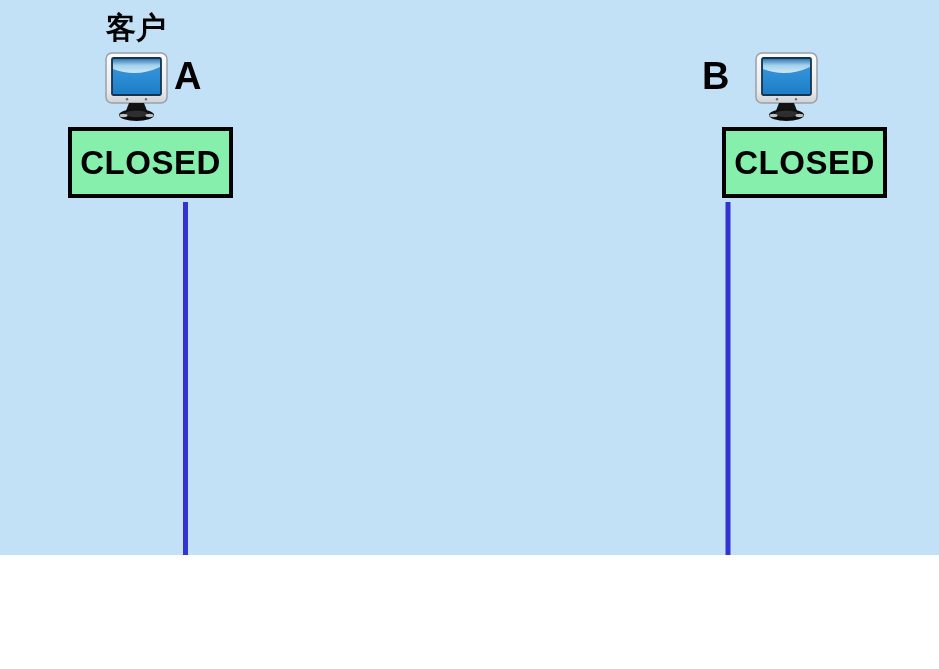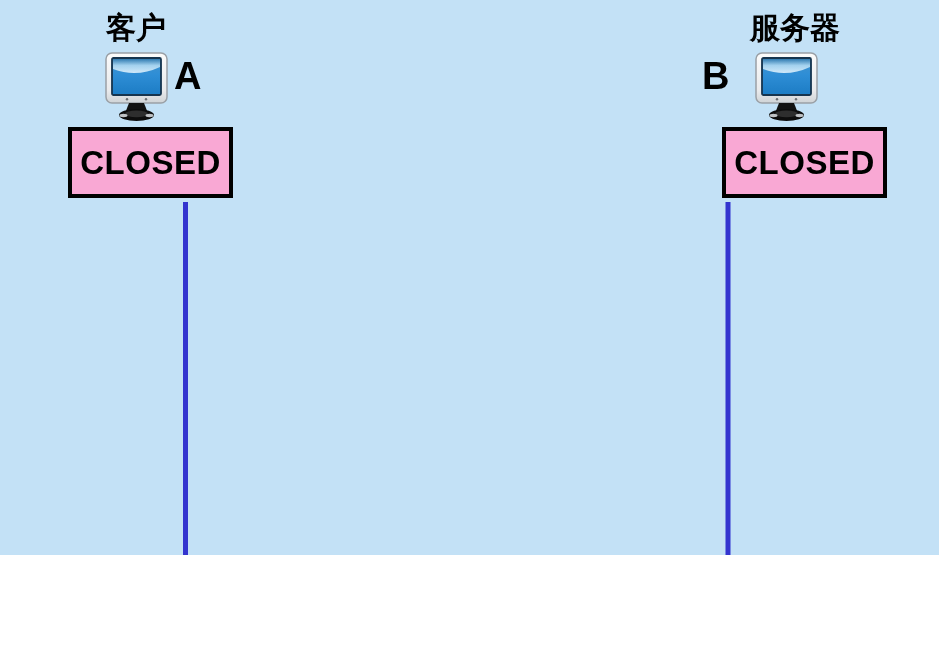--- a/index.html
+++ b/index.html
@@ -32,21 +32,21 @@
   .monitor-icon {
     position: absolute;
     width: 63px;
     height: 70px;
   }
   .state-box {
     position: absolute;
     width: 165px;
     height: 71px;
     box-sizing: border-box;
-    background: #f9a8d4;
+    background: #86efac;
     border: 4px solid #000;
     display: flex;
     align-items: center;
     justify-content: center;
     font-size: 33px;
     font-weight: bold;
     letter-spacing: 0.5px;
   }
   .arrows-overlay {
     position: absolute;
@@ -112,21 +112,20 @@
     <ellipse cx="18.5" cy="63.5" rx="4" ry="1.7" fill="#dfe3e6" opacity="0.85"></ellipse>
     <ellipse cx="44.5" cy="63.5" rx="4" ry="1.7" fill="#dfe3e6" opacity="0.85"></ellipse>
   </svg>
 
   <div class="host-label client-label">A</div>
 
   <div class="state-box client-state">
     <span>CLOSED</span>
   </div>
 
-  <div class="role-title server-title">服务器</div>
 
   <div class="host-label server-label">B</div>
 
   <svg class="monitor-icon server-icon" viewBox="0 0 63 70">
     <rect x="1" y="1" width="61" height="50" rx="6" fill="url(#bezelGrad)" stroke="#9aa0a6" stroke-width="1.5"></rect>
     <rect x="7" y="6" width="49" height="37" rx="1.5" fill="url(#screenGrad)" stroke="#16344e" stroke-width="1.8"></rect>
     <path d="M8,7 h47 v8 q-23.5,11 -47,2 z" fill="url(#glareGrad)" opacity="0.95"></path>
     <circle cx="22" cy="47.2" r="1.2" fill="#6a6f74"></circle>
     <circle cx="41" cy="47.2" r="1.2" fill="#6a6f74"></circle>
     <path d="M24,51 h15 l3.5,9 h-22 z" fill="#121212"></path>

